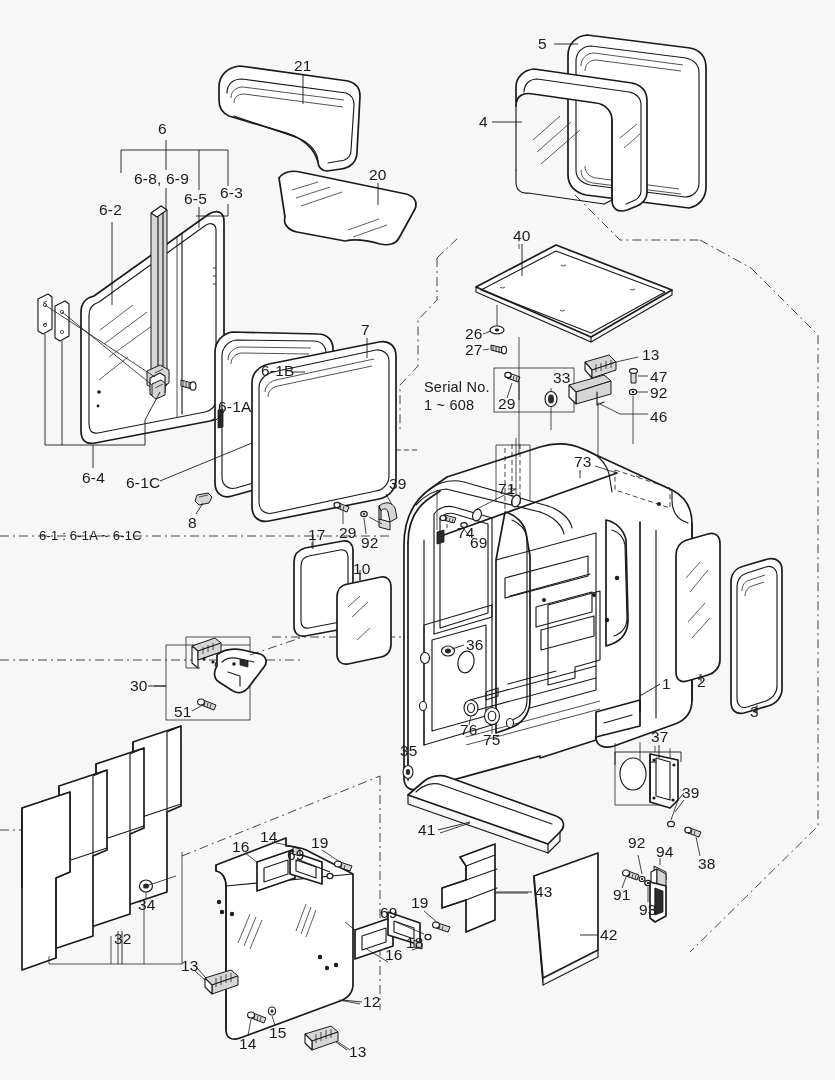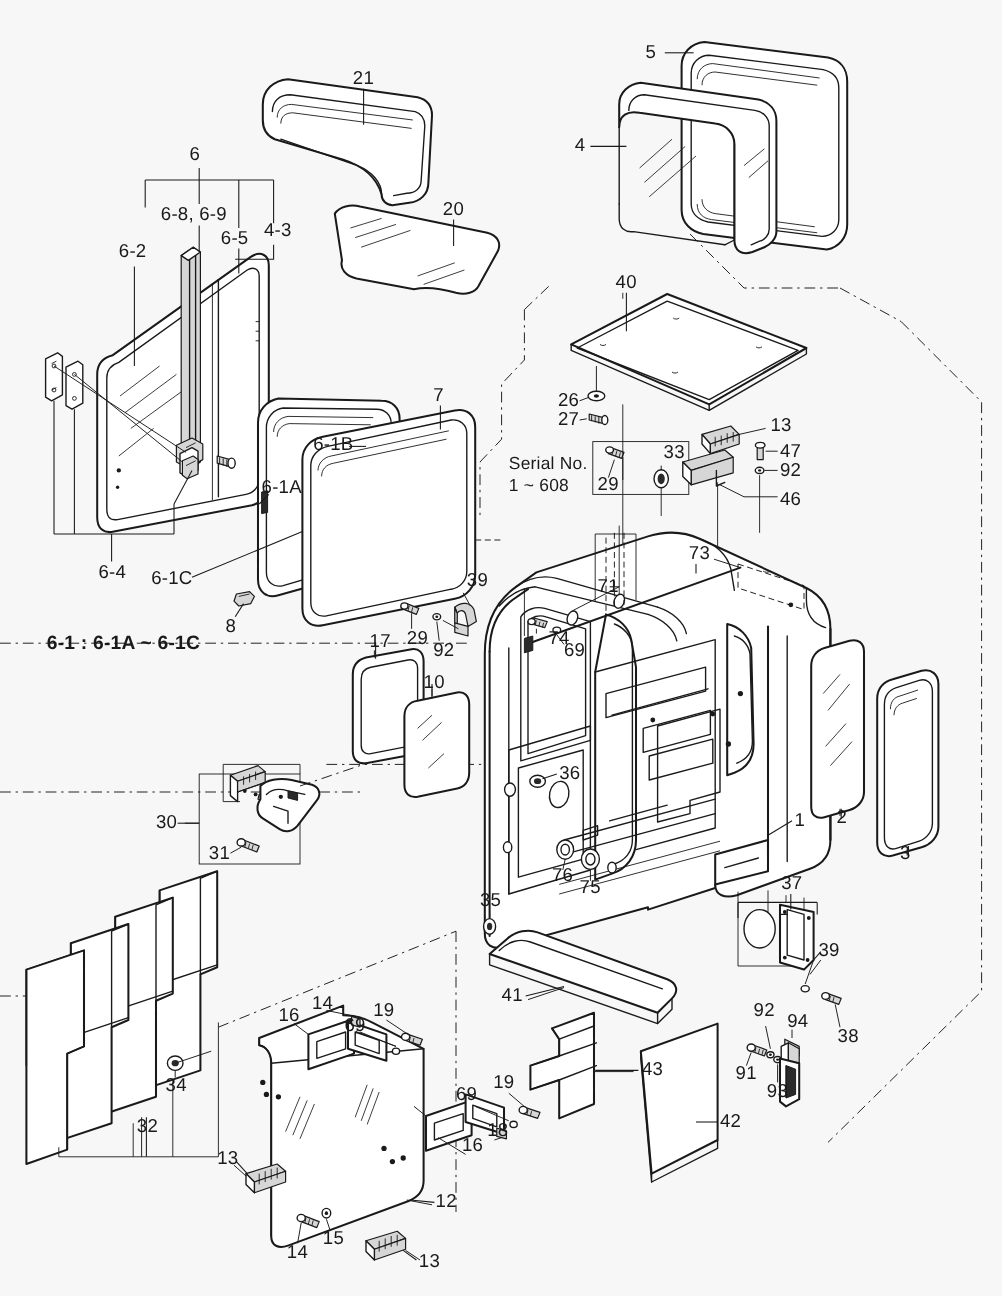--- a/index.html
+++ b/index.html
@@ -14,21 +14,21 @@
   #art{position:absolute;left:0;top:0;width:835px;height:1080px;}
   .lbl{
     position:absolute;
     font-family:"Liberation Sans",sans-serif;
     font-size:15.5px;
     color:#1a1a1a;
     white-space:nowrap;
     line-height:1;
     letter-spacing:0.2px;
   }
-  .lbl.note{font-size:16px;font-weight:bold;}
+  .lbl.note{font-size:13px;}
   .lbl.serial{font-size:14.5px;line-height:1.35;}
   
 </style>
 </head>
 <body>
 
 <div id="sheet">
 
   <svg id="art" viewBox="0 0 835 1080" xmlns="http://www.w3.org/2000/svg">
     <defs>
@@ -622,21 +622,21 @@
       <path class="fillgg" d="M414 940 L422 943 L422 949 L414 947 Z"></path>
       <path class="ld" d="M418 948 L412 950"></path>
     </g>
 
   </svg>
 
   <div>
     <div class="lbl" style="left:158px;top:121px">6</div>
     <div class="lbl" style="left:134px;top:171px">6-8, 6-9</div>
     <div class="lbl" style="left:184px;top:191px">6-5</div>
-    <div class="lbl" style="left:220px;top:185px">4-3</div>
+    <div class="lbl" style="left:220px;top:185px">6-3</div>
     <div class="lbl" style="left:99px;top:202px">6-2</div>
     <div class="lbl" style="left:82px;top:470px">6-4</div>
     <div class="lbl" style="left:218px;top:399px">6-1A</div>
     <div class="lbl" style="left:261px;top:363px">6-1B</div>
     <div class="lbl" style="left:126px;top:475px">6-1C</div>
     <div class="lbl" style="left:294px;top:58px">21</div>
     <div class="lbl" style="left:369px;top:167px">20</div>
     <div class="lbl" style="left:538px;top:36px">5</div>
     <div class="lbl" style="left:479px;top:114px">4</div>
     <div class="lbl" style="left:513px;top:228px">40</div>
@@ -670,21 +670,21 @@
     <div class="lbl" style="left:651px;top:729px">37</div>
     <div class="lbl" style="left:682px;top:785px">39</div>
     <div class="lbl" style="left:698px;top:856px">38</div>
     <div class="lbl" style="left:628px;top:835px">92</div>
     <div class="lbl" style="left:656px;top:844px">94</div>
     <div class="lbl" style="left:613px;top:887px">91</div>
     <div class="lbl" style="left:639px;top:902px">93</div>
     <div class="lbl" style="left:600px;top:927px">42</div>
     <div class="lbl" style="left:535px;top:884px">43</div>
     <div class="lbl" style="left:130px;top:678px">30</div>
-    <div class="lbl" style="left:174px;top:704px">31</div>
+    <div class="lbl" style="left:174px;top:704px">51</div>
     <div class="lbl" style="left:114px;top:931px">32</div>
     <div class="lbl" style="left:138px;top:897px">34</div>
     <div class="lbl" style="left:232px;top:839px">16</div>
     <div class="lbl" style="left:260px;top:829px">14</div>
     <div class="lbl" style="left:287px;top:847px">69</div>
     <div class="lbl" style="left:311px;top:835px">19</div>
     <div class="lbl" style="left:380px;top:905px">69</div>
     <div class="lbl" style="left:411px;top:895px">19</div>
     <div class="lbl" style="left:385px;top:947px">16</div>
     <div class="lbl" style="left:406px;top:935px">18</div>

